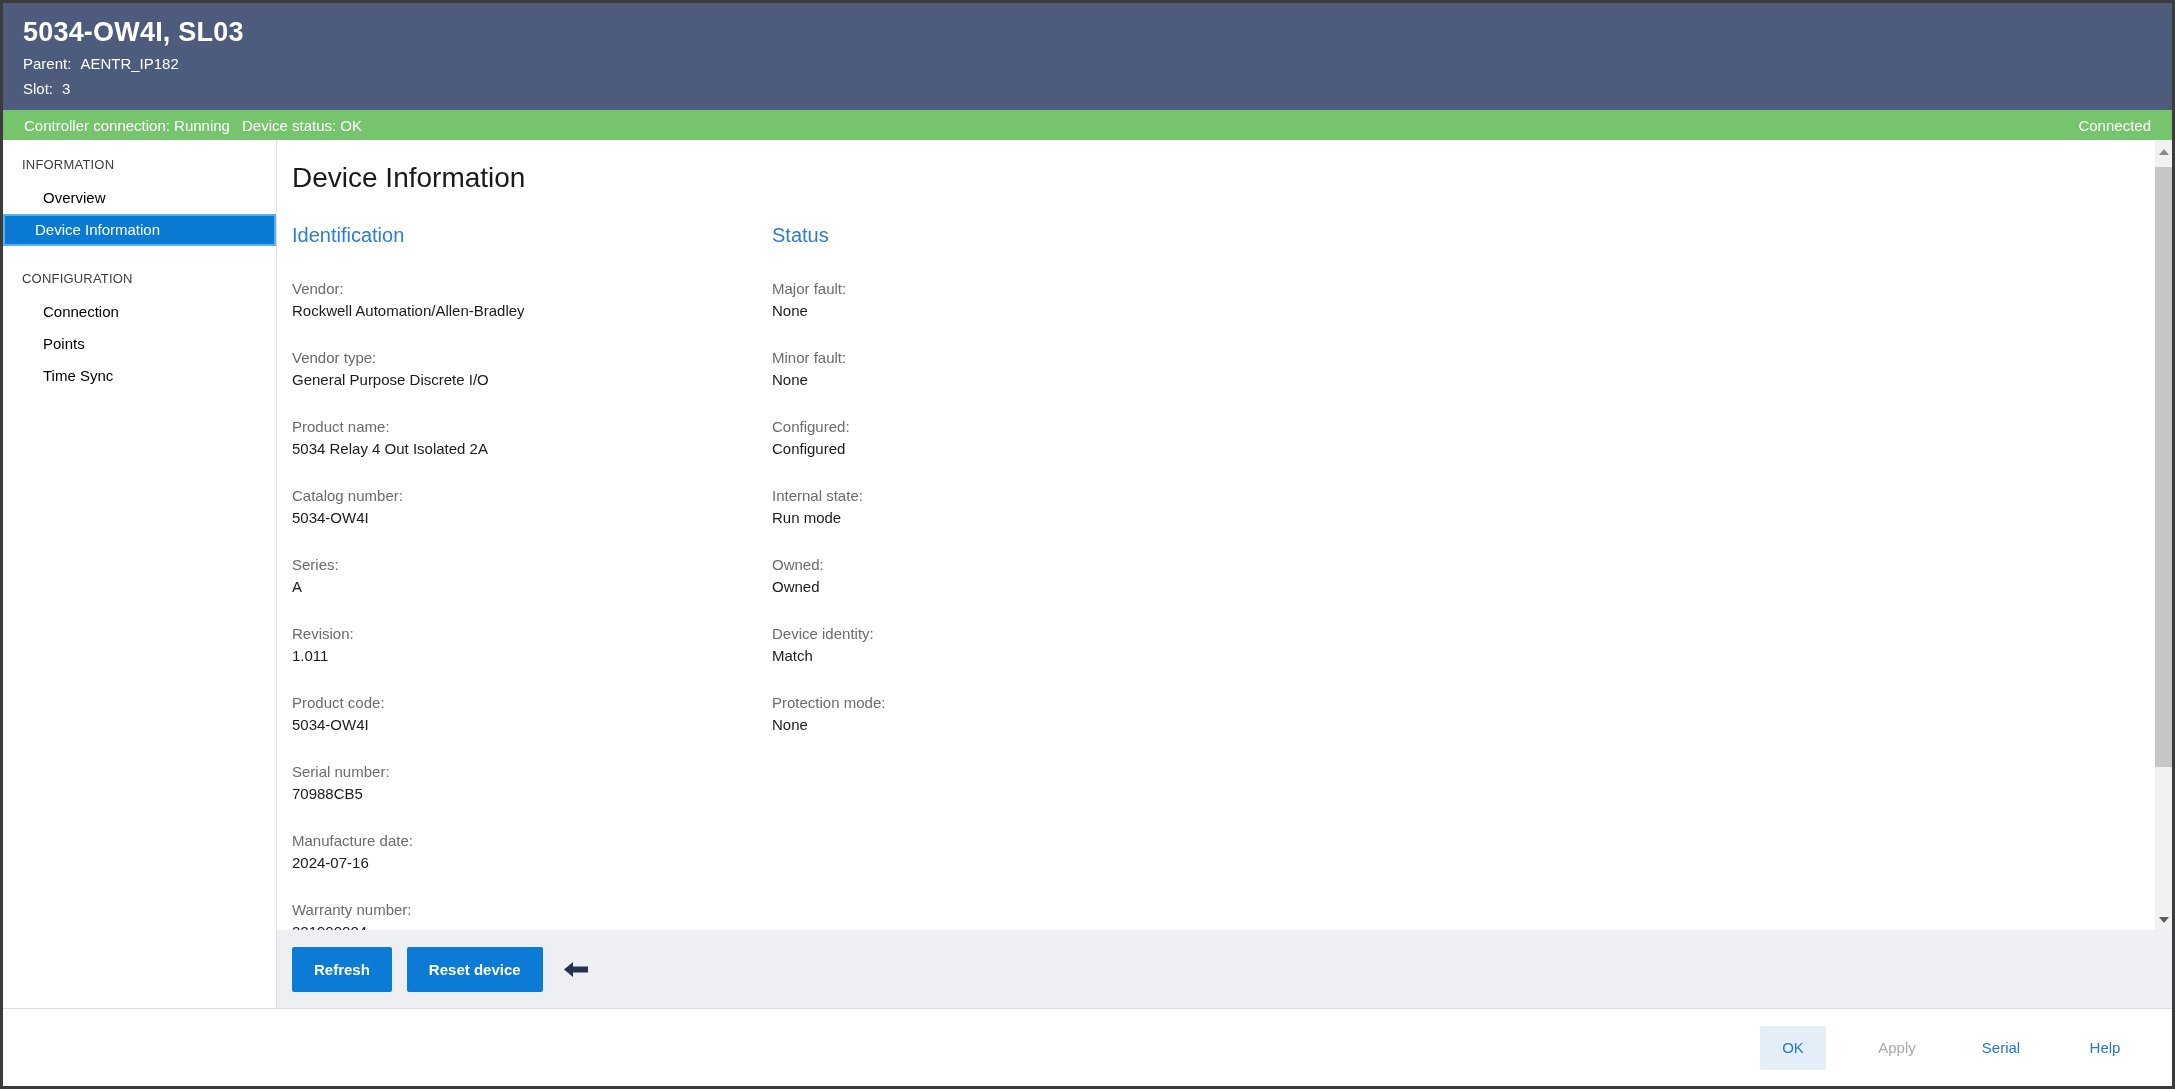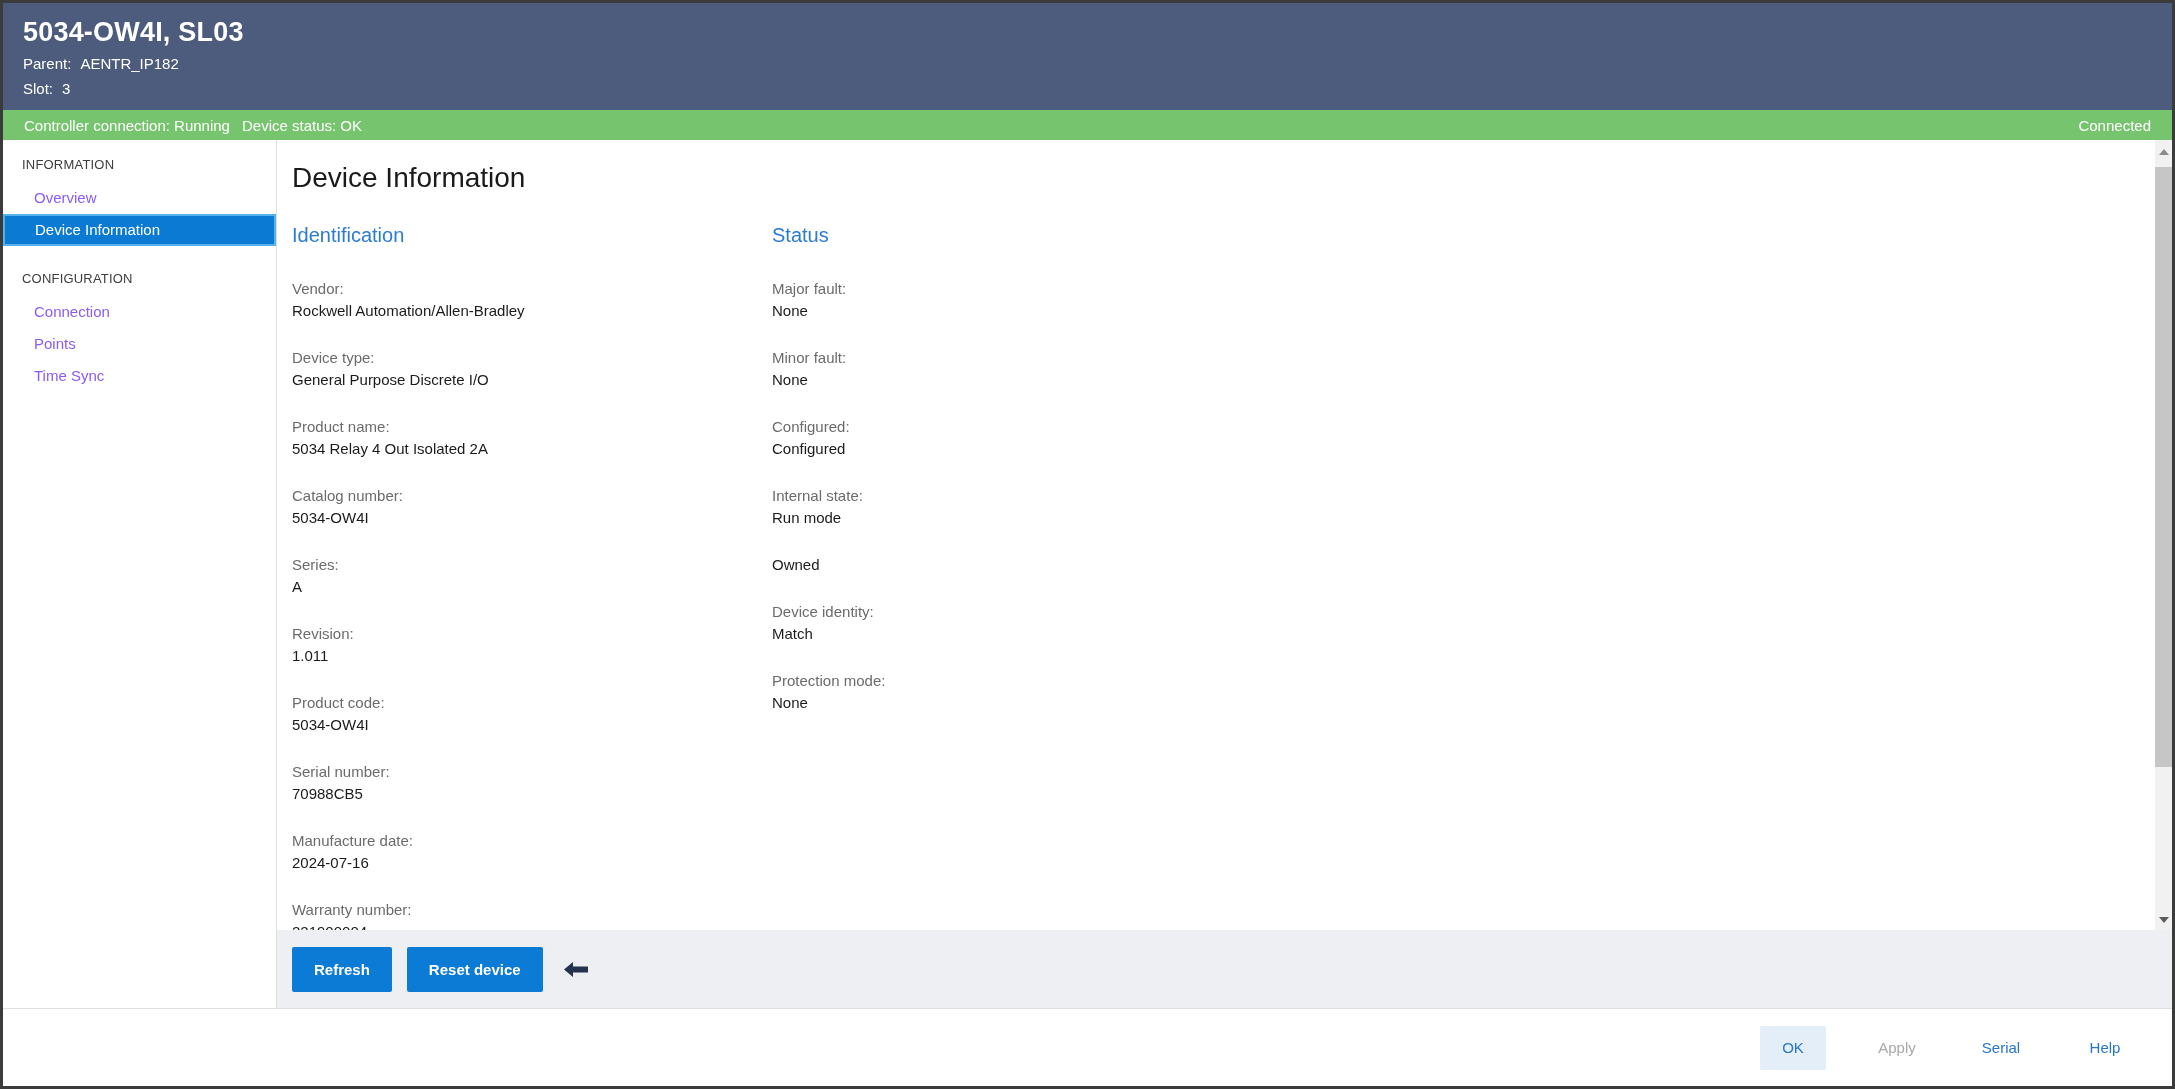--- a/index.html
+++ b/index.html
@@ -47,21 +47,21 @@
   }
   .nav-section {
     height: 34px; line-height: 34px;
     padding-left: 19px; font-size: 13px; color: #3d3d3d;
     letter-spacing: .2px;
   }
   .nav-section + .nav-item ~ .nav-section { margin-top: 16px; }
   .nav-section.spaced { margin-top: 16px; }
   .nav-item {
     height: 32px; line-height: 32px;
-    padding-left: 31px; font-size: 15px; color: #8b5cf6;
+    padding-left: 40px; font-size: 15px; color: #000000;
     cursor: default; white-space: nowrap;
   }
   .nav-item.selected {
     background: #0a7ad3; color: #ffffff;
     border: 2px solid #57b1ea;
     line-height: 28px; padding-left: 30px;
   }
 
   .main { flex: 1 1 auto; display: flex; flex-direction: column; min-width: 0; }
 
@@ -165,21 +165,21 @@
           <div class="columns">
 
             <div class="col-left">
               <div class="section-heading">Identification</div>
 
               <div class="field">
                 <div class="field-label">Vendor:</div>
                 <div class="field-value">Rockwell Automation/Allen-Bradley</div>
               </div>
               <div class="field">
-                <div class="field-label">Device type:</div>
+                <div class="field-label">Vendor type:</div>
                 <div class="field-value">General Purpose Discrete I/O</div>
               </div>
               <div class="field">
                 <div class="field-label">Product name:</div>
                 <div class="field-value">5034 Relay 4 Out Isolated 2A</div>
               </div>
               <div class="field">
                 <div class="field-label">Catalog number:</div>
                 <div class="field-value">5034-OW4I</div>
               </div>
@@ -222,20 +222,21 @@
               </div>
               <div class="field">
                 <div class="field-label">Configured:</div>
                 <div class="field-value">Configured</div>
               </div>
               <div class="field">
                 <div class="field-label">Internal state:</div>
                 <div class="field-value">Run mode</div>
               </div>
               <div class="field">
+                <div class="field-label">Owned:</div>
                 <div class="field-value">Owned</div>
               </div>
               <div class="field">
                 <div class="field-label">Device identity:</div>
                 <div class="field-value">Match</div>
               </div>
               <div class="field">
                 <div class="field-label">Protection mode:</div>
                 <div class="field-value">None</div>
               </div>

